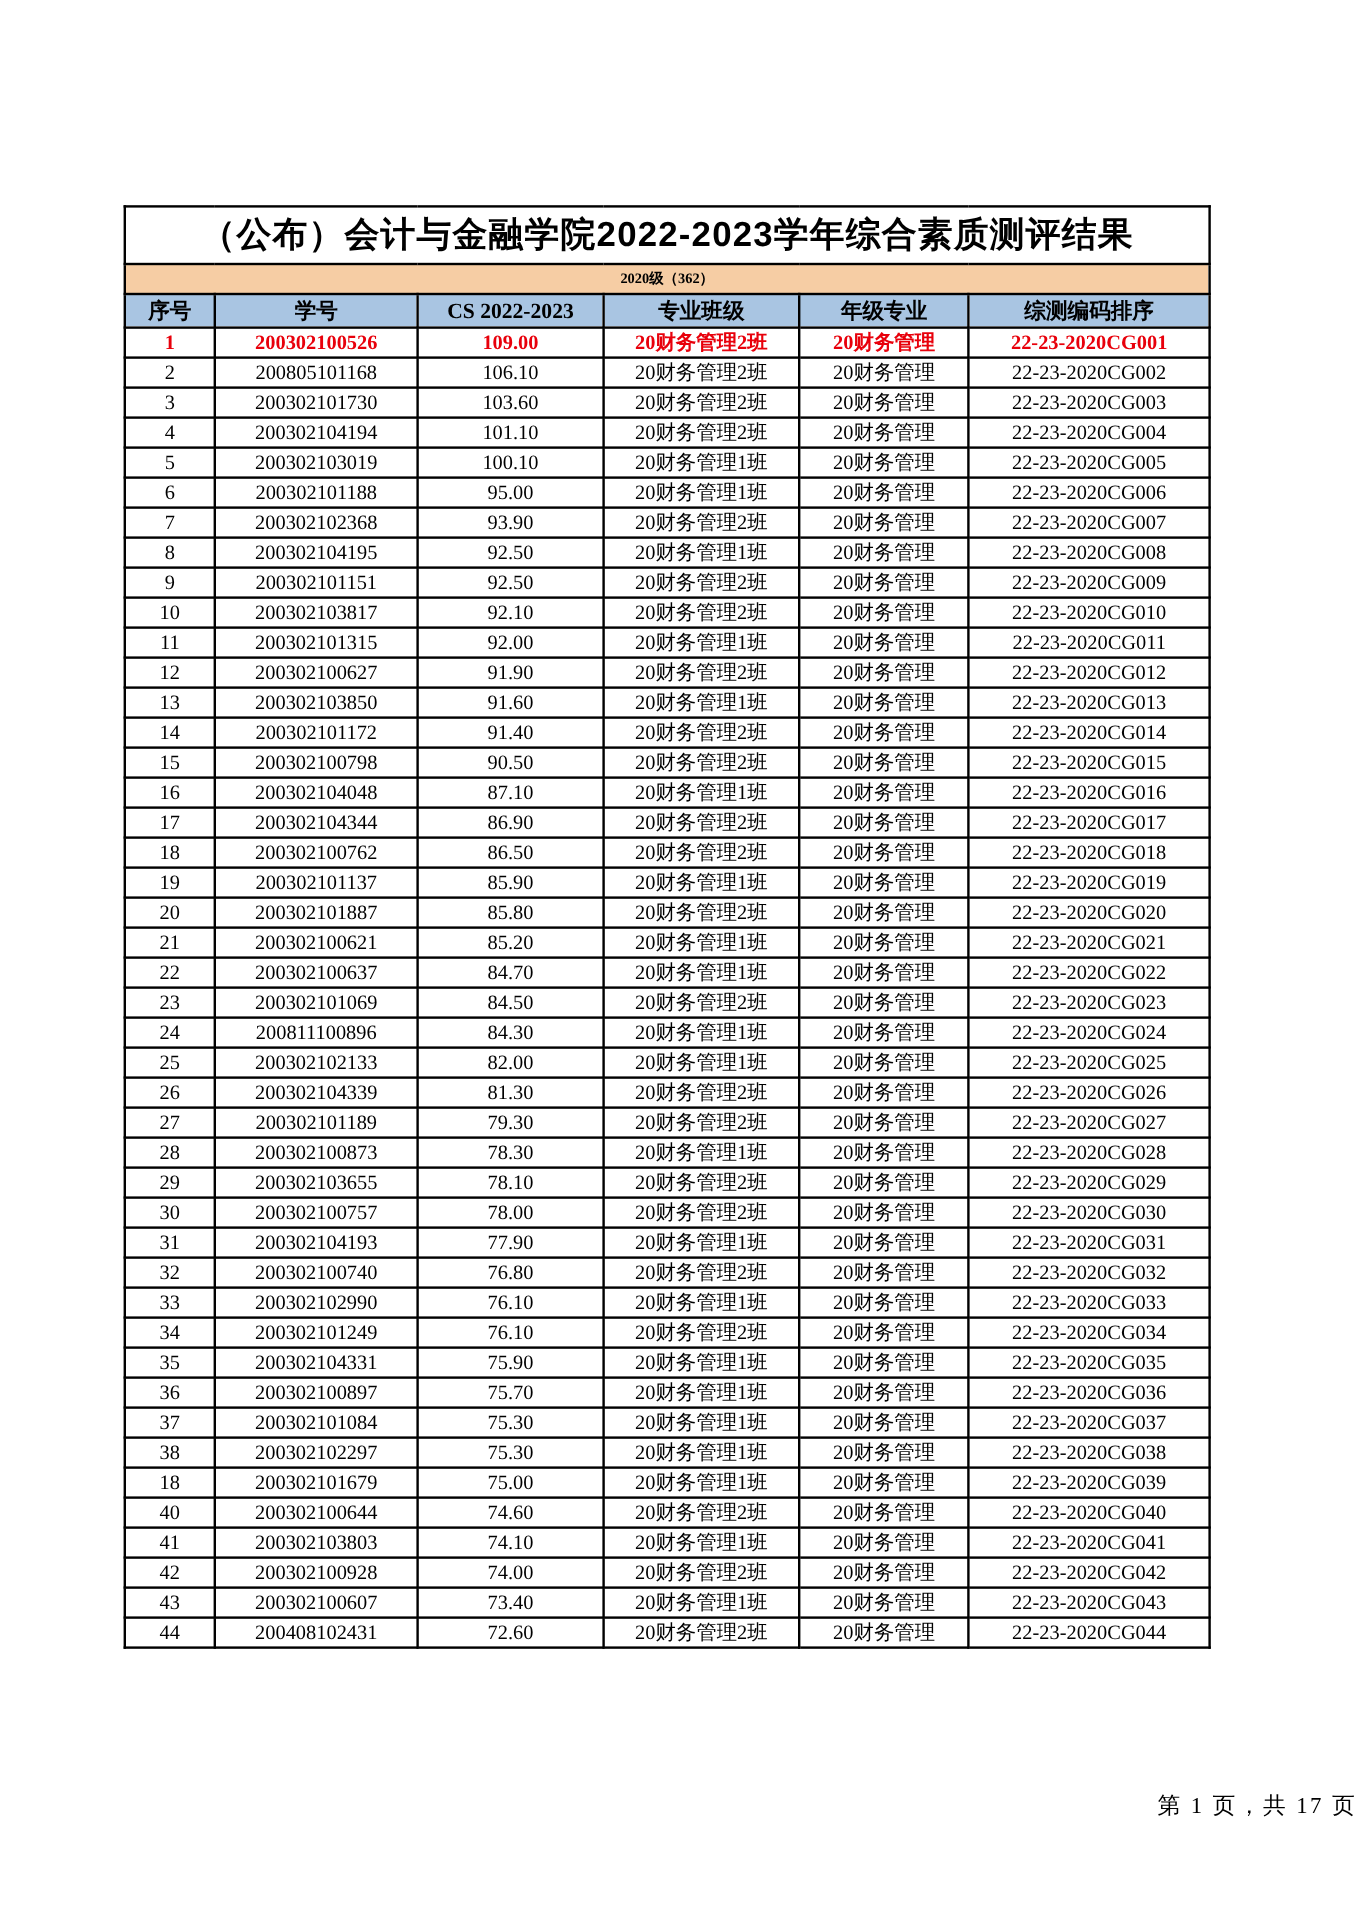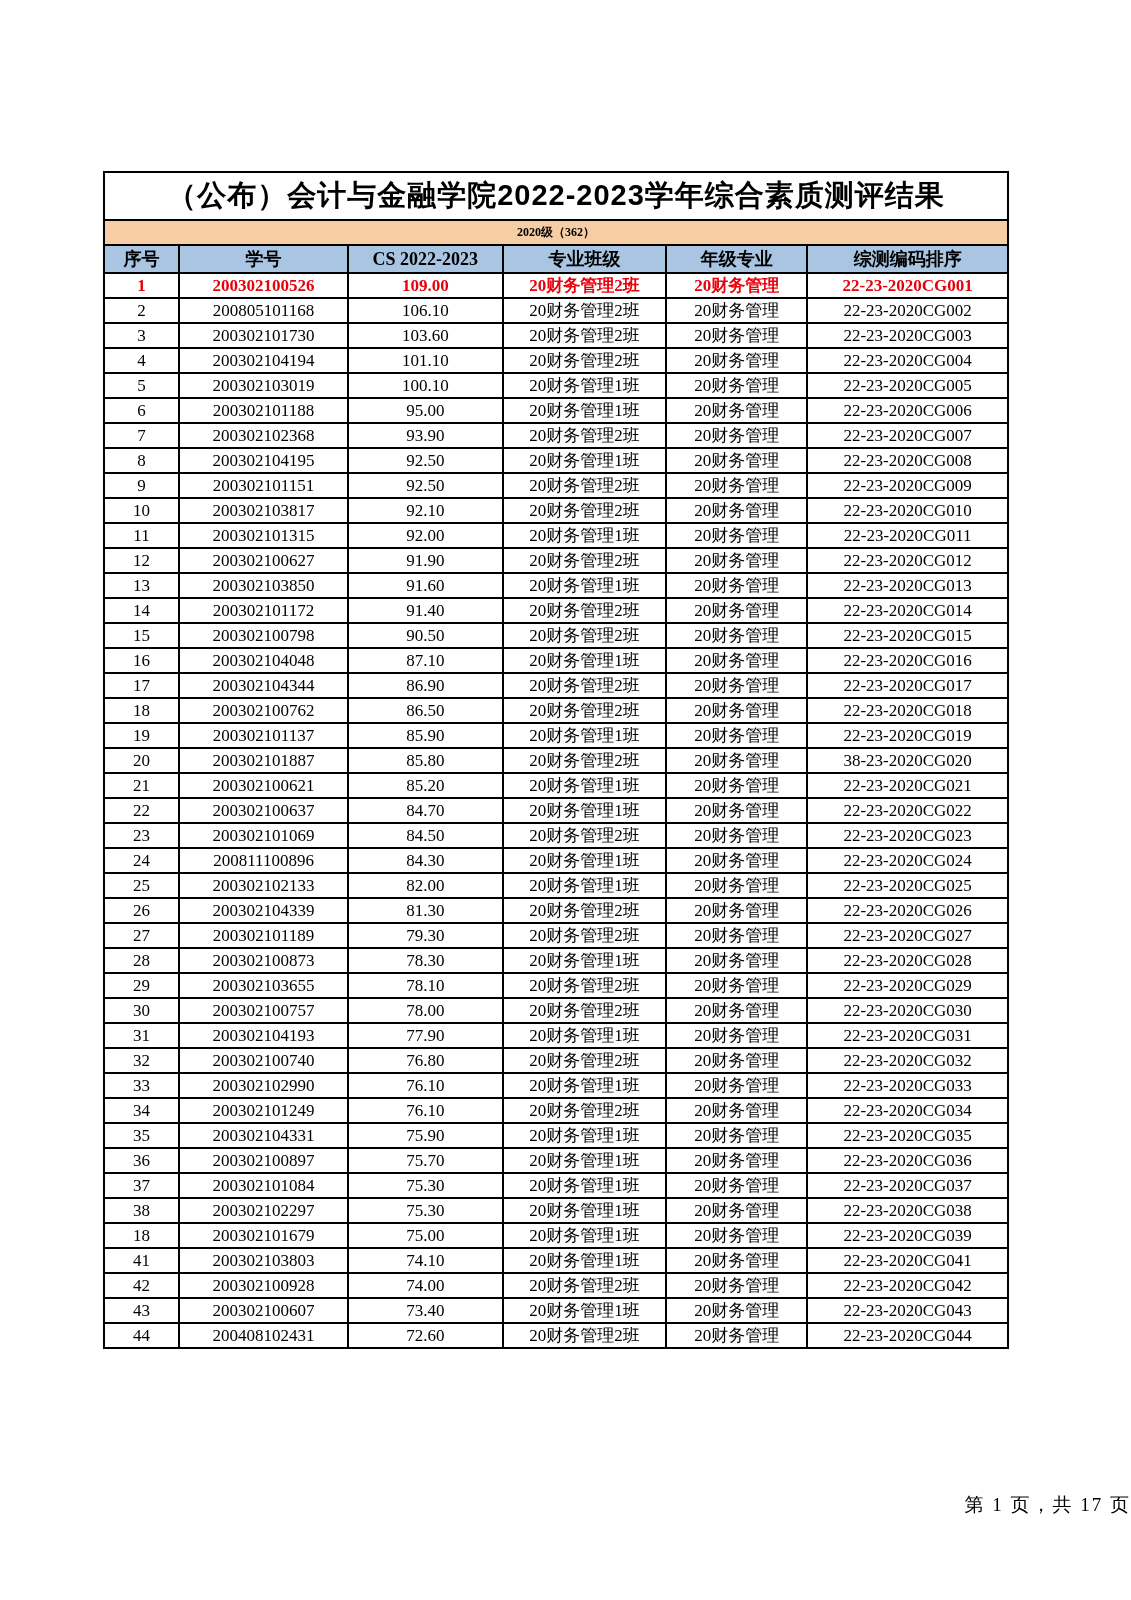--- a/index.html
+++ b/index.html
@@ -254,21 +254,21 @@
     <td>20财务管理1班</td>
     <td>20财务管理</td>
     <td>22-23-2020CG019</td>
   </tr>
       <tr>
     <td>20</td>
     <td>200302101887</td>
     <td>85.80</td>
     <td>20财务管理2班</td>
     <td>20财务管理</td>
-    <td>38-23-2020CG020</td>
+    <td>22-23-2020CG020</td>
   </tr>
       <tr>
     <td>21</td>
     <td>200302100621</td>
     <td>85.20</td>
     <td>20财务管理1班</td>
     <td>20财务管理</td>
     <td>22-23-2020CG021</td>
   </tr>
       <tr>
@@ -407,20 +407,28 @@
     <td>20财务管理</td>
     <td>22-23-2020CG038</td>
   </tr>
       <tr>
     <td>18</td>
     <td>200302101679</td>
     <td>75.00</td>
     <td>20财务管理1班</td>
     <td>20财务管理</td>
     <td>22-23-2020CG039</td>
+  </tr>
+      <tr>
+    <td>40</td>
+    <td>200302100644</td>
+    <td>74.60</td>
+    <td>20财务管理2班</td>
+    <td>20财务管理</td>
+    <td>22-23-2020CG040</td>
   </tr>
       <tr>
     <td>41</td>
     <td>200302103803</td>
     <td>74.10</td>
     <td>20财务管理1班</td>
     <td>20财务管理</td>
     <td>22-23-2020CG041</td>
   </tr>
       <tr>

